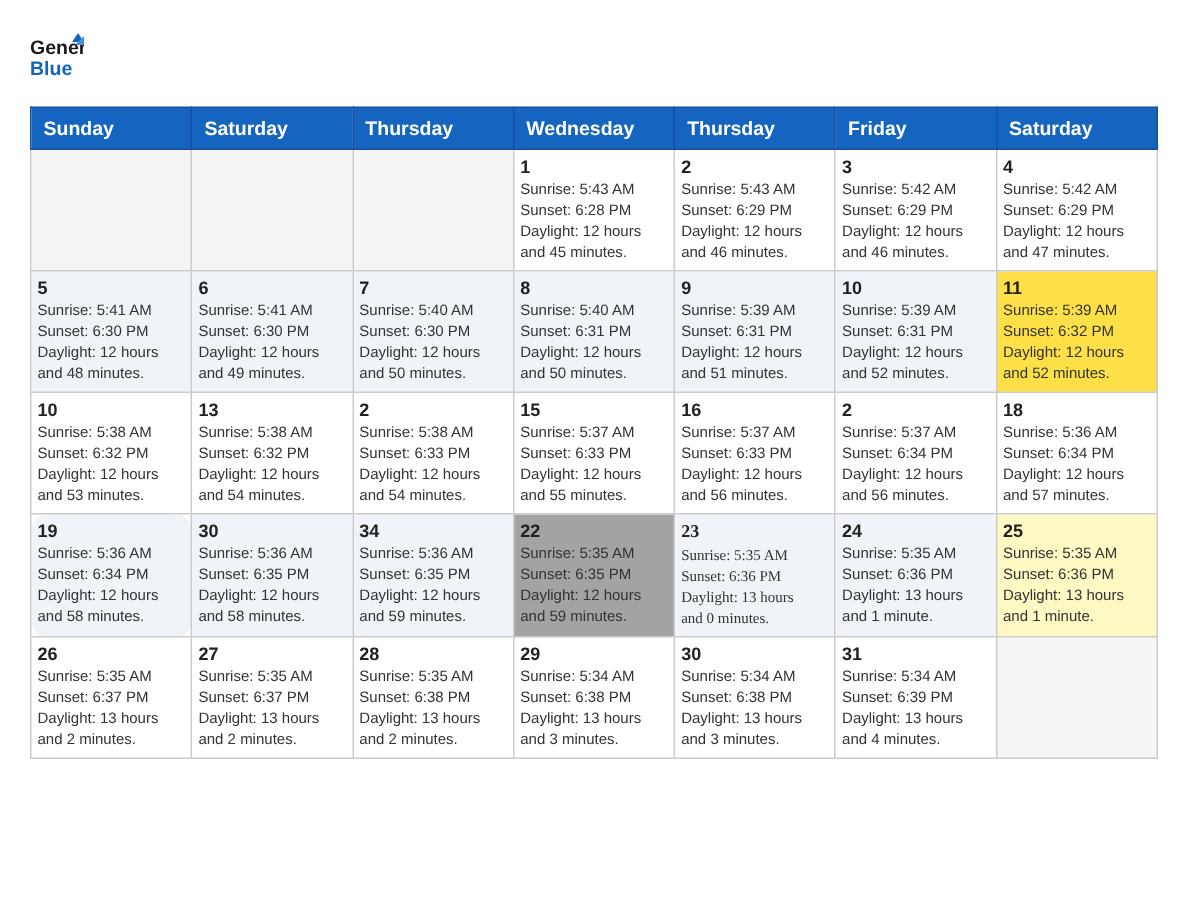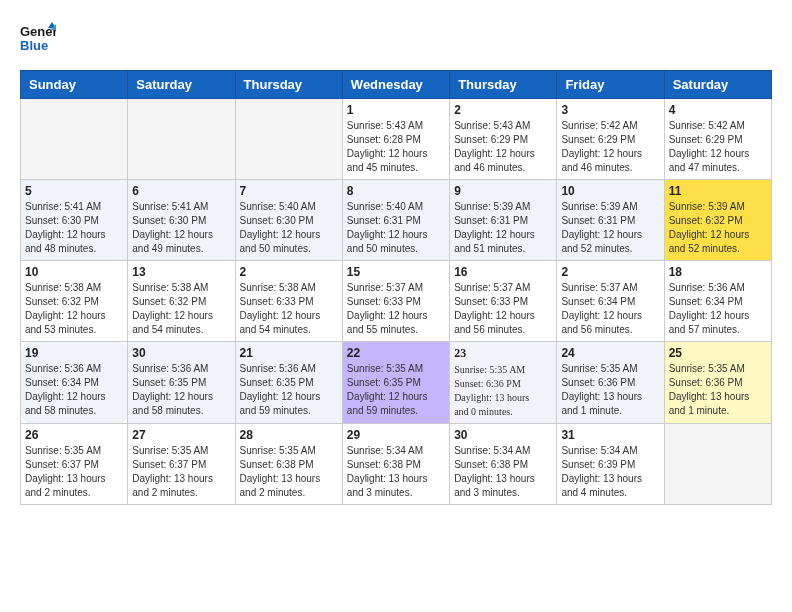--- a/index.html
+++ b/index.html
@@ -249,27 +249,27 @@
 and 58 minutes.</div>
         </td>
         <td style="background: rgb(240, 244, 248);">
           <div class="day-number">30</div>
           <div class="day-info" style="white-space: pre-line;">Sunrise: 5:36 AM
 Sunset: 6:35 PM
 Daylight: 12 hours
 and 58 minutes.</div>
         </td>
         <td style="background: rgb(240, 244, 248);">
-          <div class="day-number">21</div>
+          <div class="day-number">34</div>
           <div class="day-info" style="white-space: pre-line;">Sunrise: 5:36 AM
 Sunset: 6:35 PM
 Daylight: 12 hours
 and 59 minutes.</div>
         </td>
-        <td style="background: #c4b5fd;">
+        <td style="background: #a3a3a3;">
           <div class="day-number">22</div>
           <div class="day-info" style="white-space: pre-line;">Sunrise: 5:35 AM
 Sunset: 6:35 PM
 Daylight: 12 hours
 and 59 minutes.</div>
         </td>
         <td style="background: rgb(240, 244, 248); font-family: Liberation Serif, serif;">
           <div class="day-number">23</div>
           <div class="day-info" style="white-space: pre-line;">Sunrise: 5:35 AM
 Sunset: 6:36 PM

